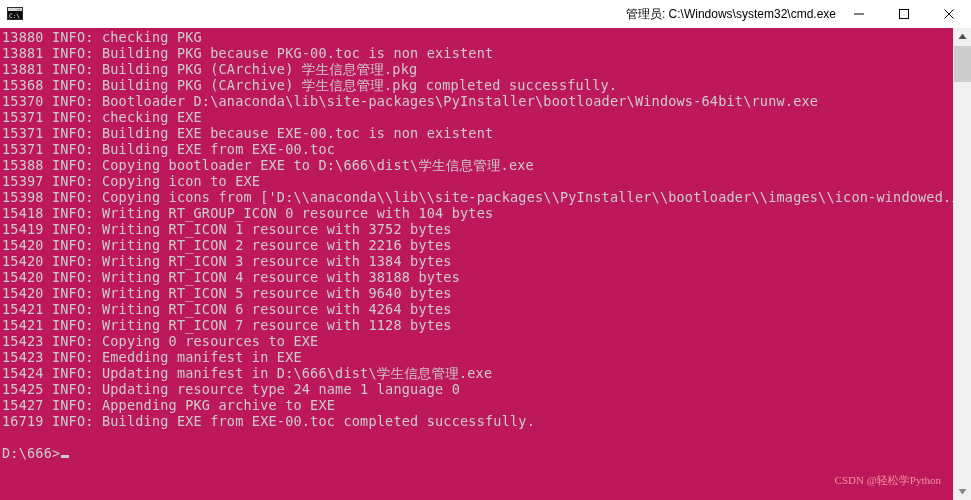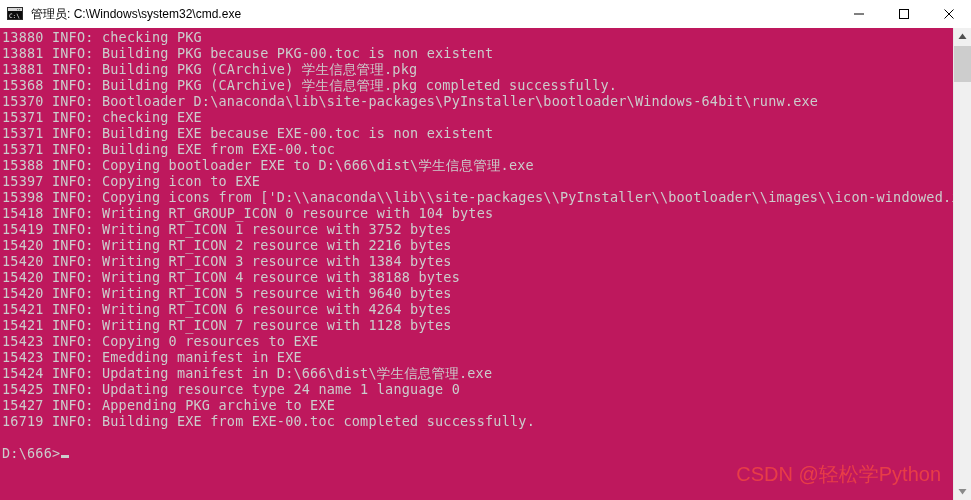--- a/index.html
+++ b/index.html
@@ -24,20 +24,21 @@
   
   .titlebar {
     position: absolute;
     top: 0; left: 0;
     width: 971px;
     height: 28px;
     background: #ffffff;
     display: flex;
     align-items: center;
     box-sizing: border-box;
+    text-align: right;
   }
   .title-icon {
     width: 16px;
     height: 16px;
     margin-left: 7px;
     margin-right: 8px;
     flex: 0 0 auto;
     position: relative;
   }
   .title-text {
@@ -98,23 +99,23 @@
     margin-left: 1px;
     position: relative;
     top: 0px;
   }
 
   
   .watermark {
     position: absolute;
     right: 30px;
     bottom: 12px;
-    font-family: Liberation Sans, sans-serif;
-    font-size: 20px;
-    color: #ef4444;
+    font-family: Liberation Serif, serif;
+    font-size: 11px;
+    color: #fca5a5;
     white-space: nowrap;
     opacity: 0.85;
   }
 
   
   .scrollbar {
     position: absolute;
     top: 28px;
     right: 0;
     width: 18px;

